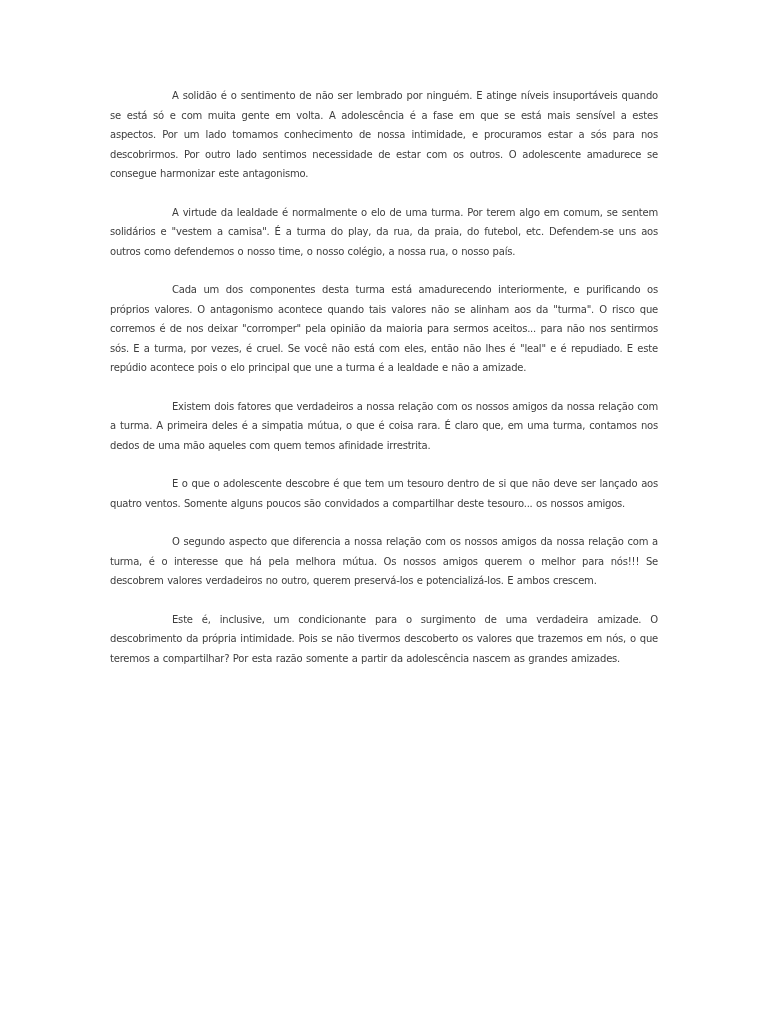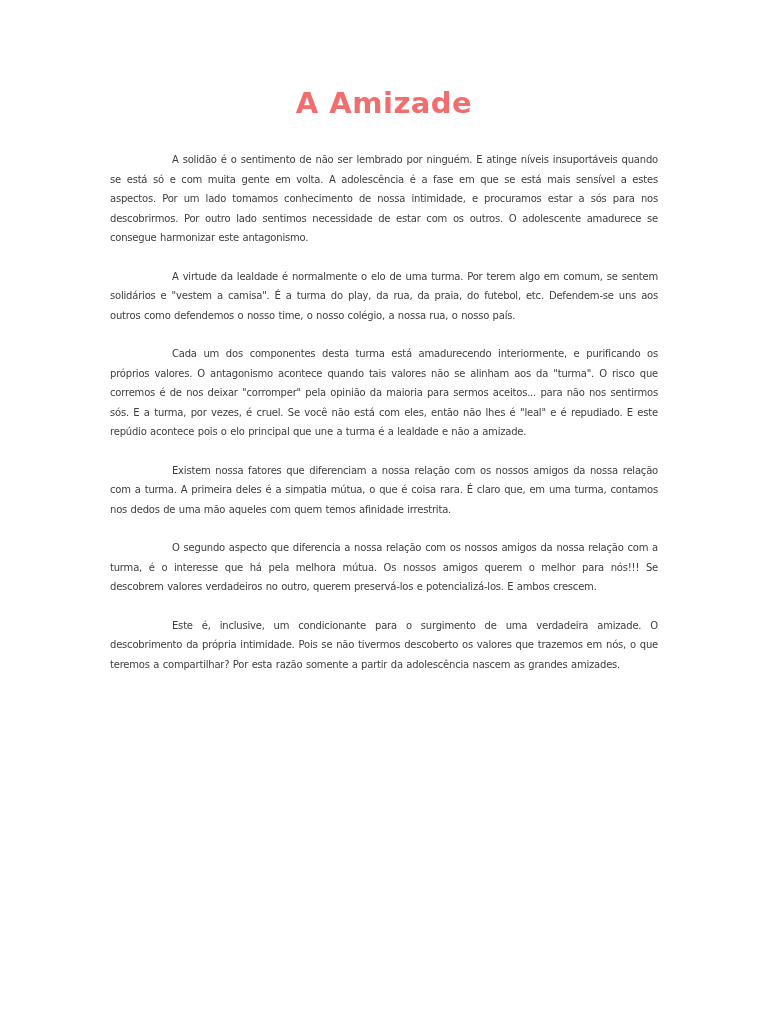--- a/index.html
+++ b/index.html
@@ -36,23 +36,23 @@
     color: var(--text-color, #3d3d3d);
     text-align: justify;
     text-indent: 62px;
     word-spacing: 0.5px;
   }
 </style>
 </head>
 <body>
 
 <div class="page">
-  <h1 class="doc-title">A Amizade</h1>
 
   <div class="doc-body">
     <p>A solidão é o sentimento de não ser lembrado por ninguém. E atinge níveis insuportáveis quando se está só e com muita gente em volta. A adolescência é a fase em que se está mais sensível a estes aspectos. Por um lado tomamos conhecimento de nossa intimidade, e procuramos estar a sós para nos descobrirmos. Por outro lado sentimos necessidade de estar com os outros. O adolescente amadurece se consegue harmonizar este antagonismo.</p>
     <p>A virtude da lealdade é normalmente o elo de uma turma. Por terem algo em comum, se sentem solidários e "vestem a camisa". É a turma do play, da rua, da praia, do futebol, etc. Defendem-se uns aos outros como defendemos o nosso time, o nosso colégio, a nossa rua, o nosso país.</p>
     <p>Cada um dos componentes desta turma está amadurecendo interiormente, e purificando os próprios valores. O antagonismo acontece quando tais valores não se alinham aos da "turma". O risco que corremos é de nos deixar "corromper" pela opinião da maioria para sermos aceitos... para não nos sentirmos sós. E a turma, por vezes, é cruel. Se você não está com eles, então não lhes é "leal" e é repudiado. E este repúdio acontece pois o elo principal que une a turma é a lealdade e não a amizade.</p>
-    <p>Existem nossa fatores que diferenciam a nossa relação com os nossos amigos da nossa relação com a turma. A primeira deles é a simpatia mútua, o que é coisa rara. É claro que, em uma turma, contamos nos dedos de uma mão aqueles com quem temos afinidade irrestrita.</p>
+    <p>Existem dois fatores que verdadeiros a nossa relação com os nossos amigos da nossa relação com a turma. A primeira deles é a simpatia mútua, o que é coisa rara. É claro que, em uma turma, contamos nos dedos de uma mão aqueles com quem temos afinidade irrestrita.</p>
+    <p>E o que o adolescente descobre é que tem um tesouro dentro de si que não deve ser lançado aos quatro ventos. Somente alguns poucos são convidados a compartilhar deste tesouro... os nossos amigos.</p>
     <p>O segundo aspecto que diferencia a nossa relação com os nossos amigos da nossa relação com a turma, é o interesse que há pela melhora mútua. Os nossos amigos querem o melhor para nós!!! Se descobrem valores verdadeiros no outro, querem preservá-los e potencializá-los. E ambos crescem.</p>
     <p>Este é, inclusive, um condicionante para o surgimento de uma verdadeira amizade. O descobrimento da própria intimidade. Pois se não tivermos descoberto os valores que trazemos em nós, o que teremos a compartilhar? Por esta razão somente a partir da adolescência nascem as grandes amizades.</p>
   </div>
 </div>
 
 </body></html>

